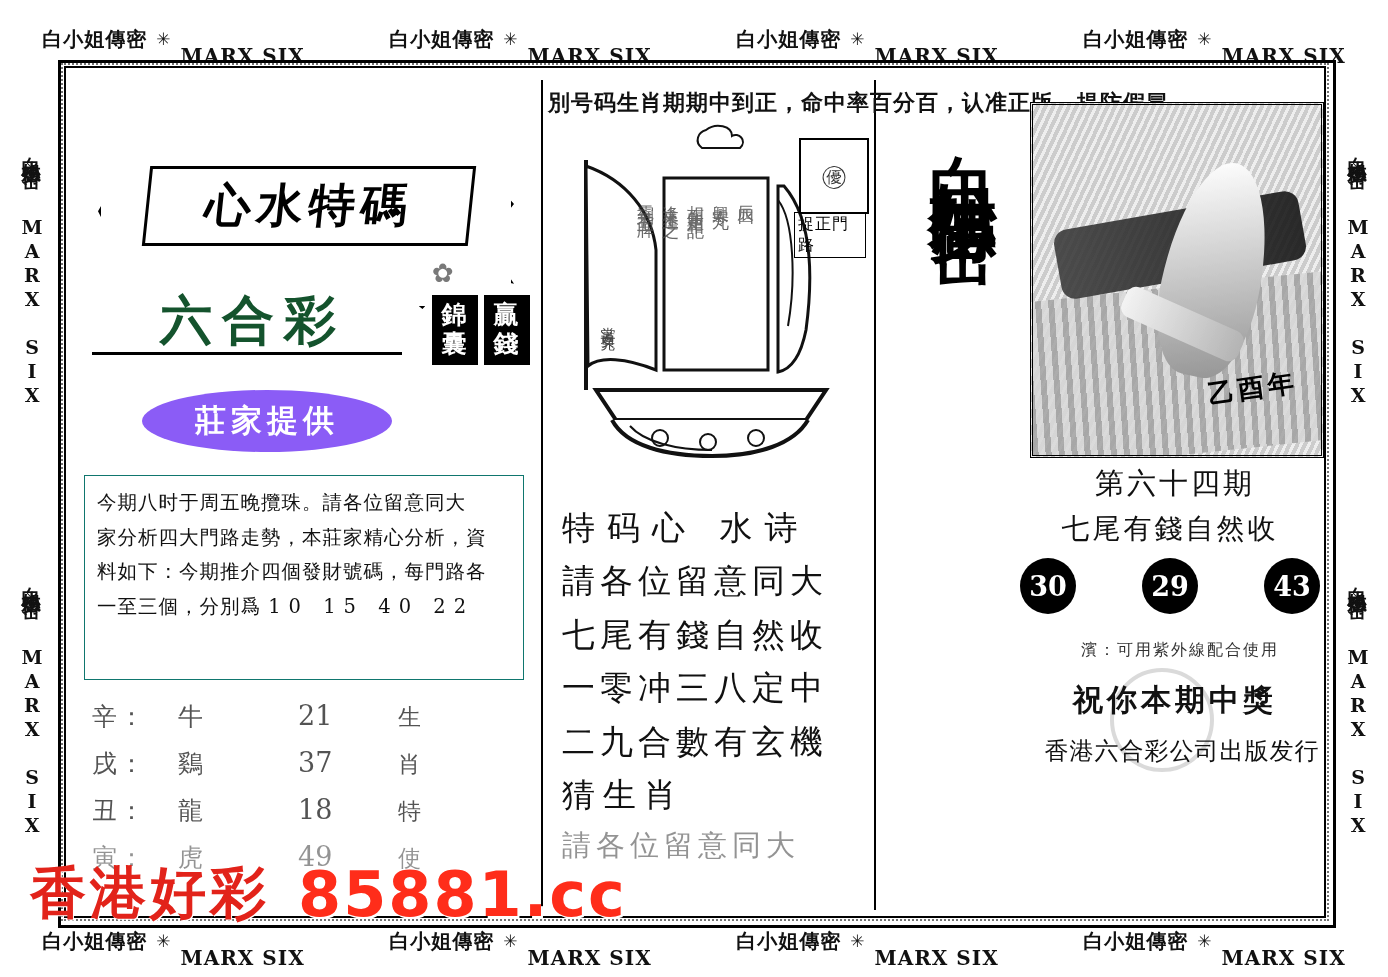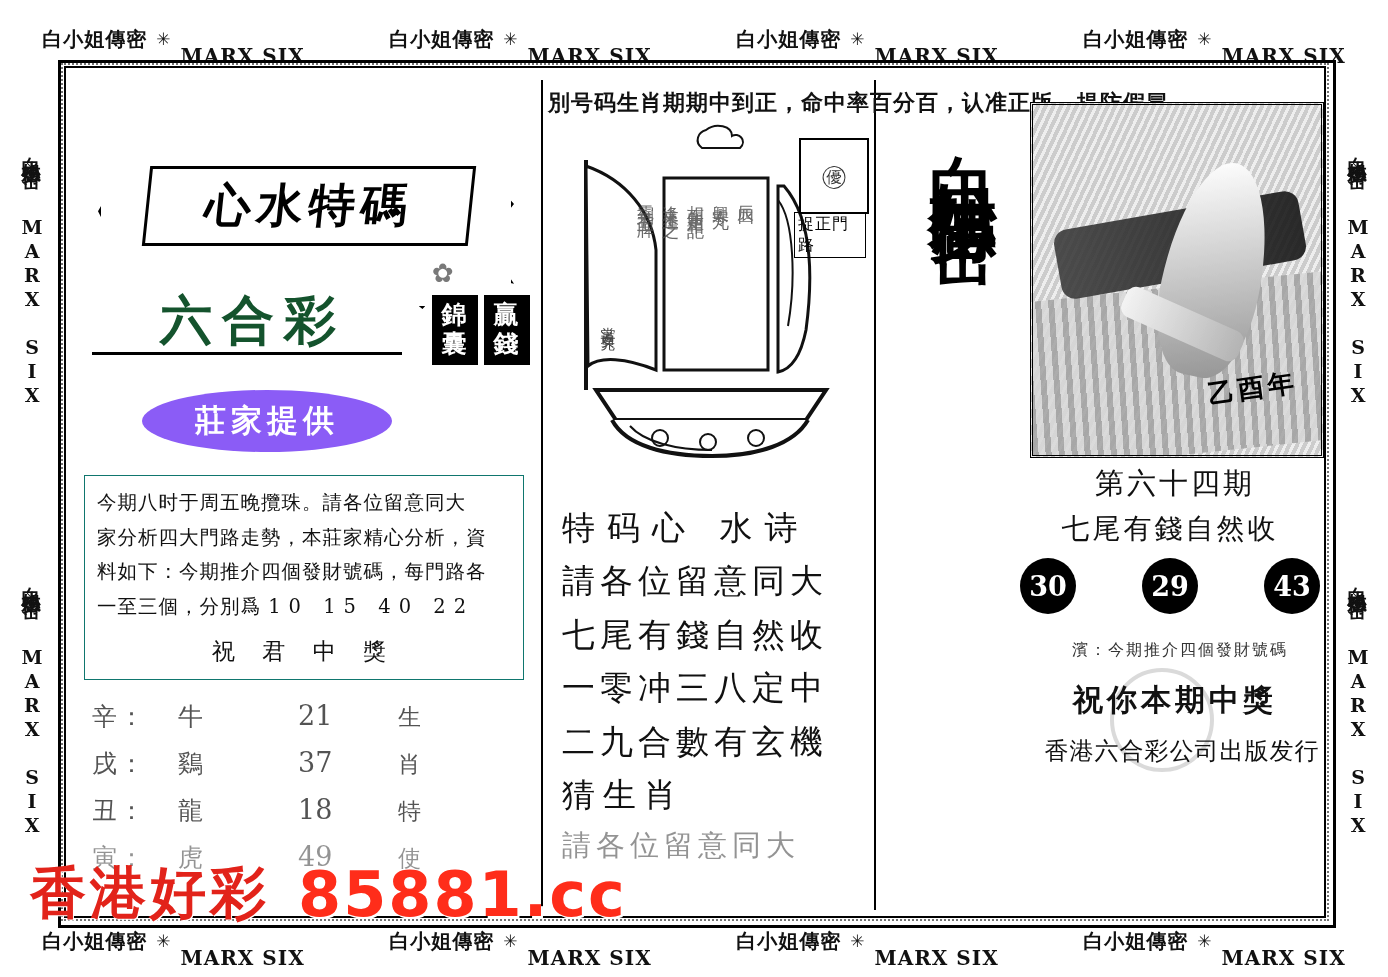--- a/index.html
+++ b/index.html
@@ -381,21 +381,20 @@
     <div class="ellipse">莊家提供</div>
 
     <div class="para-box">
       <div>今期八时于周五晚攬珠。請各位留意同大</div>
       <div>家分析四大門路走勢，本莊家精心分析，資</div>
       <div>料如下：今期推介四個發財號碼，每門路各</div>
       <div>
         <span>一至三個，分別爲</span>
         <span class="nums">10  15  40  22</span>
       </div>
-      <div class="bless">祝 君 中 獎</div>
     </div>
 
     <div class="ztable">
       <div class="zrow fade">
         <div class="zc1">辛：</div>
         <div class="zc2">牛</div>
         <div class="zc3">21</div>
         <div class="zc4">生</div>
       </div>
       <div class="zrow fade">
@@ -473,21 +472,21 @@
 
     <div class="issue">第六十四期</div>
     <div class="rsub">七尾有錢自然收</div>
 
     <div class="balls">
       <div class="ball">30</div>
       <div class="ball">29</div>
       <div class="ball">43</div>
     </div>
 
-    <div class="note">濱：今期推介四個發財號碼</div>
+    <div class="note">濱：可用紫外線配合使用</div>
     <div class="redseal"></div>
     <div class="wish">祝你本期中獎</div>
     <div class="publisher">香港六合彩公司出版发行</div>
   </div>
 
   <div class="watermark">
     <span class="wm-cjk">香港好彩</span>
     <span class="wm-num">85881.cc</span>
   </div>
 

